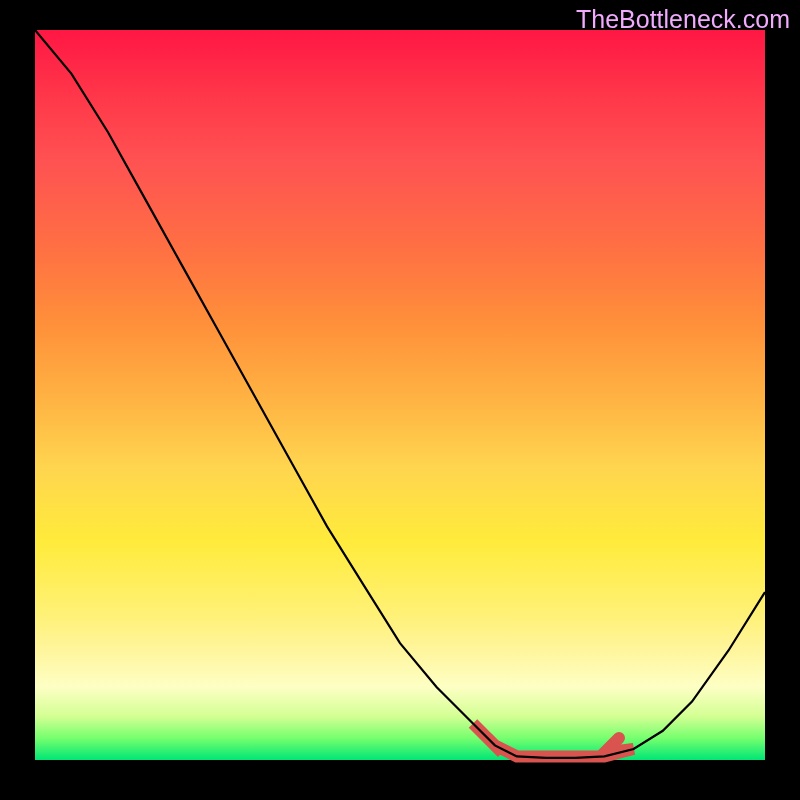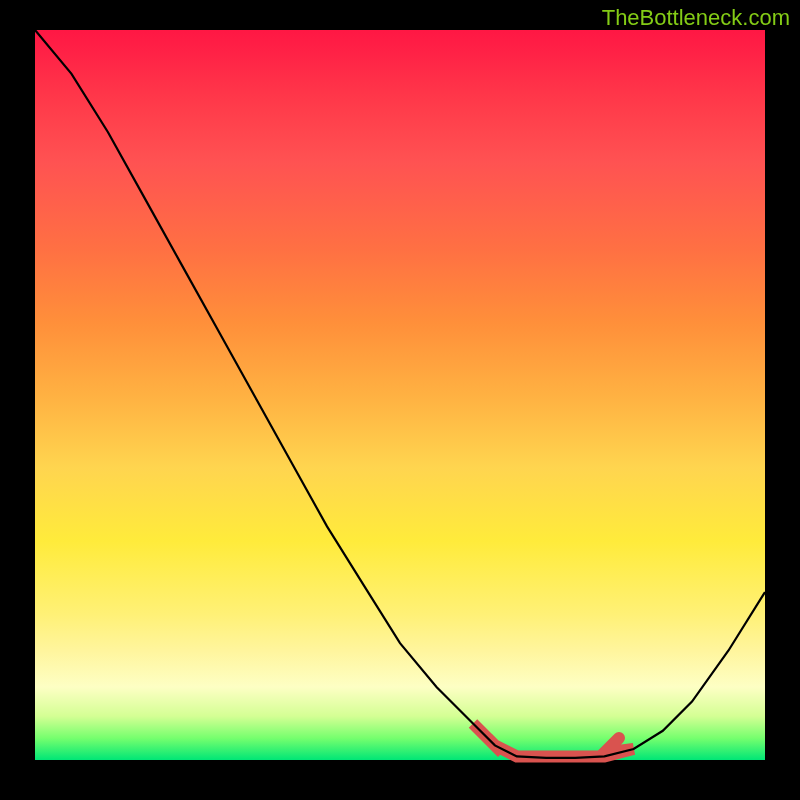--- a/index.html
+++ b/index.html
@@ -7,22 +7,22 @@
     width: 800px;
     height: 800px;
     background: #000;
     position: relative;
     font-family: Arial, sans-serif;
   }
   .watermark {
     position: absolute;
     top: 5px;
     right: 10px;
-    color: #84cc16;
-    font-size: 22px;
+    color: #f0abfc;
+    font-size: 25px;
     font-weight: 500;
     z-index: 10;
   }
   .plot-area {
     position: absolute;
     left: 35px;
     top: 30px;
     width: 730px;
     height: 730px;
     background: linear-gradient(to bottom,

